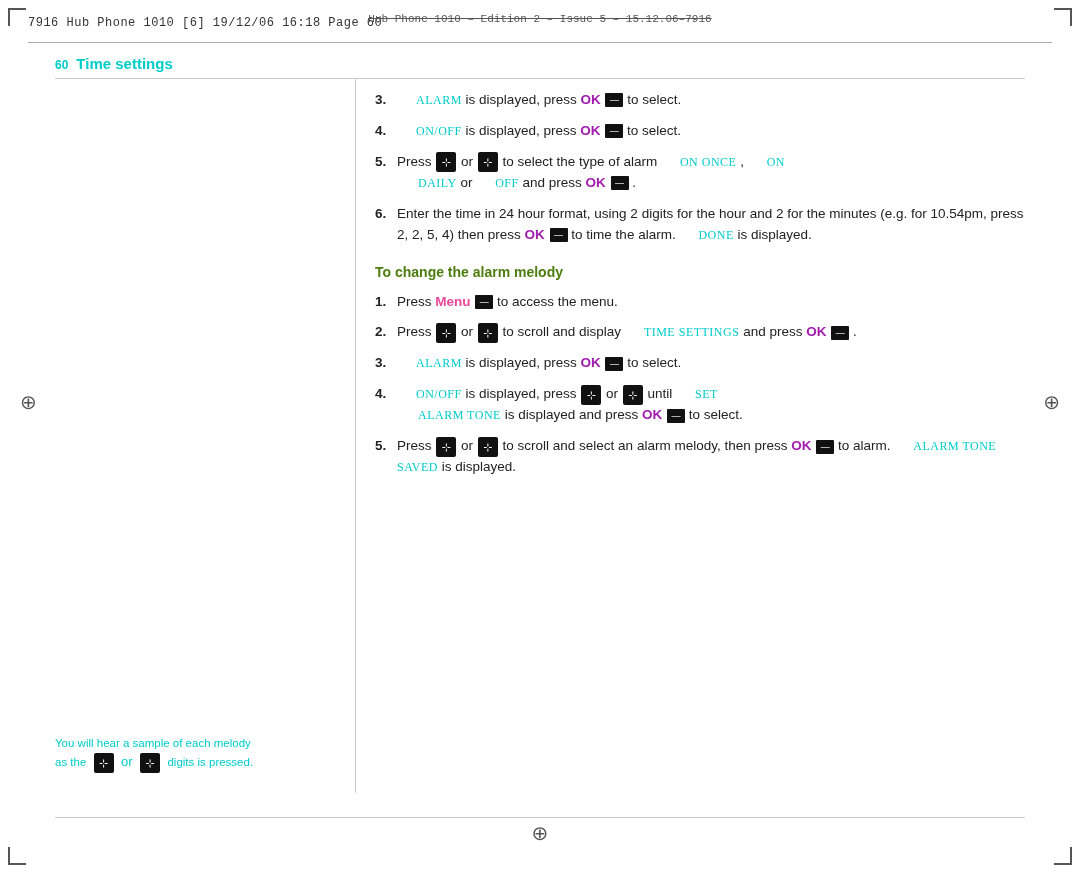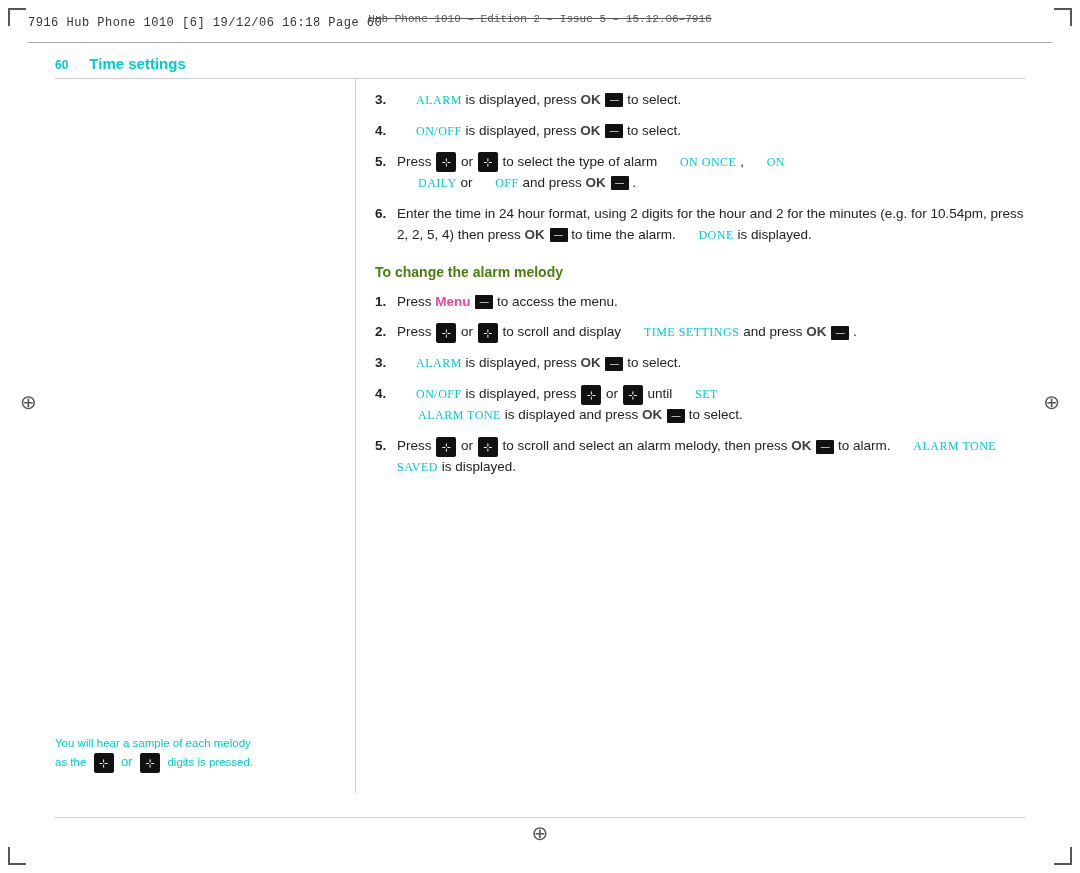--- a/index.html
+++ b/index.html
@@ -55,21 +55,21 @@
       background: #aaa;
     }
 
     
     .page-title-area {
       position: absolute;
       top: 55px;
       left: 55px;
       display: flex;
       align-items: baseline;
-      gap: 21px;
+      gap: 8px;
     }
     .page-num {
       font-size: 12px;
       color: #00cccc;
       font-weight: bold;
     }
     .page-title {
       font-size: 15px;
       color: #00cccc;
       font-weight: bold;
@@ -156,21 +156,21 @@
       font-family: Liberation Serif, serif;
       font-size: 12px;
       color: #00cccc;
       letter-spacing: 0.5px;
       margin-left: 19px;
     }
 
     
     .ok-bold {
       font-weight: bold;
-      color: #404040;
+      color: #a21caf;
       font-size: 13.5px;
     }
 
     
     .btn-icon {
       display: inline-block;
       background: #111;
       color: #fff;
       width: 18px;
       height: 14px;

